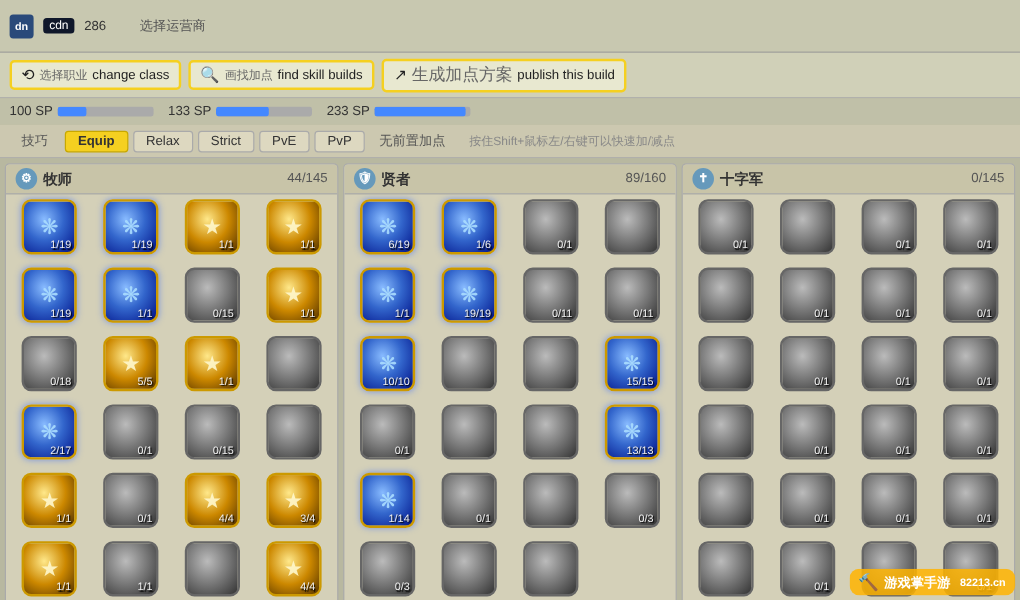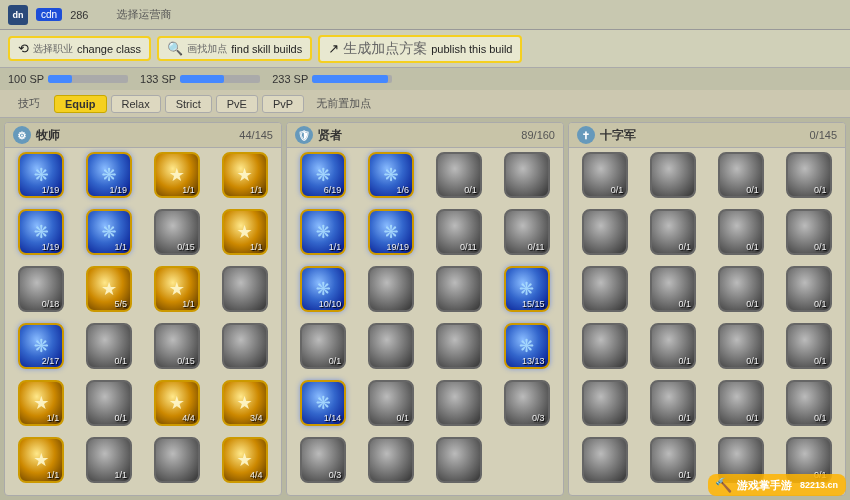--- a/index.html
+++ b/index.html
@@ -13,21 +13,21 @@
     }
 
     
     .top-bar {
       display: flex;
       align-items: center;
       background: #c8c8b0;
       border-bottom: 1px solid #999;
       padding: 5px 8px;
       gap: 8px;
-      height: 30px;
+      height: 44px;
     }
     .dn-logo {
       width: 20px;
       height: 20px;
       background: #2a4a7a;
       border-radius: 3px;
       display: flex;
       align-items: center;
       justify-content: center;
       color: white;
@@ -35,21 +35,21 @@
       font-weight: bold;
       flex-shrink: 0;
     }
     .title-text {
       color: #333;
       font-size: 11px;
       flex: 1;
       text-align: right;
     }
     .cdn-badge {
-      background: #1d4ed8;
+      background: #0f172a;
       color: #fff;
       border-radius: 3px;
       padding: 1px 5px;
       font-size: 10px;
     }
     .sp-count {
       color: #333;
       font-size: 11px;
     }
     .vendor-label {
@@ -325,20 +325,21 @@
 </div>
 
 <div class="tab-bar-row">
   <span class="tab-btn" style="background:none;border:none;color:#555;font-size:11px;">技巧</span>
   <button class="tab-btn active">Equip</button>
   <button class="tab-btn">Relax</button>
   <button class="tab-btn">Strict</button>
   <button class="tab-btn">PvE</button>
   <button class="tab-btn">PvP</button>
   <span class="no-skills-label">无前置加点</span>
+  <span class="hint-text">按住Shift+鼠标左/右键可以快速加/减点</span>
 </div>
 
 <div class="main-content" id="main-content">
 
 <div class="skill-panel">
       <div class="panel-header">
         <div class="panel-title">
           <div class="panel-title-icon">⚙</div>
           <span>牧师</span>
         </div>

